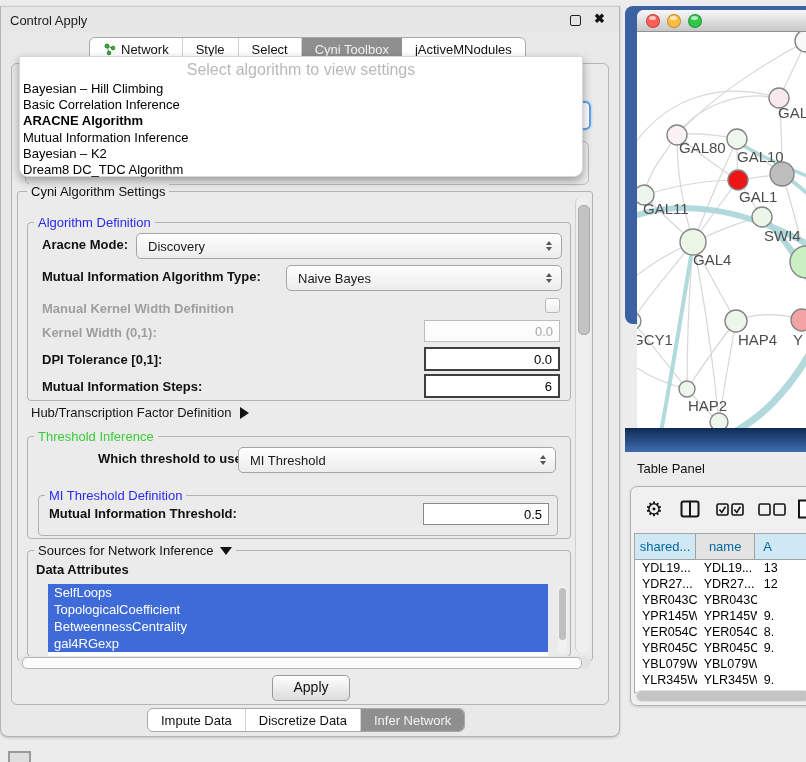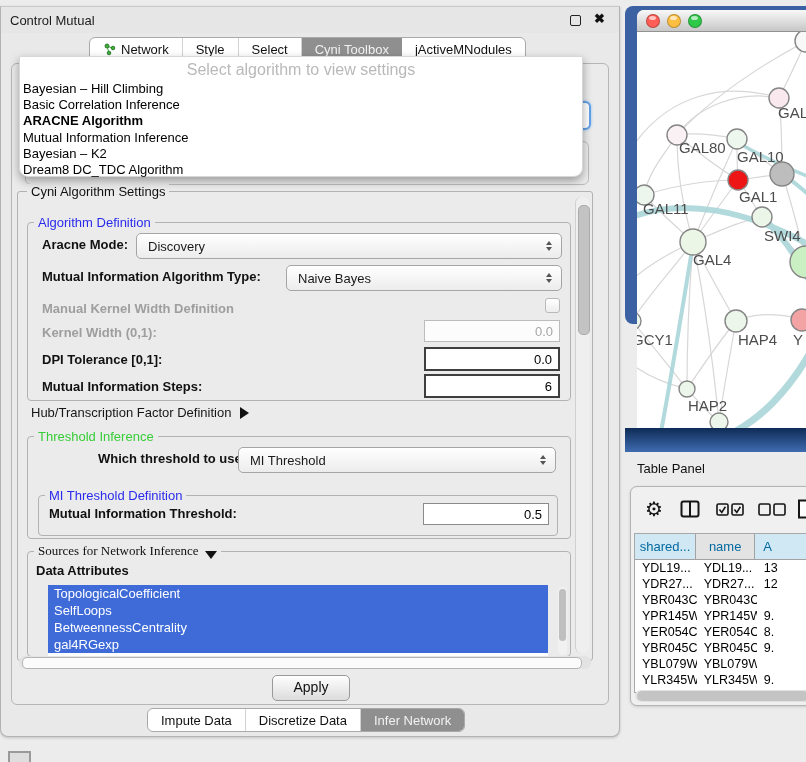--- a/index.html
+++ b/index.html
@@ -36,21 +36,21 @@
   .algo-item{font-size:13px;line-height:16.2px;color:#000;}
   .algo-item.sel{font-weight:bold;}
   
   #settings-box{position:absolute;left:16px;top:184px;width:574px;height:468px;border:1px solid #b2b2b2;
     border-radius:3px;background:#ebebeb;}
   .box-caption{position:absolute;left:9px;top:-8px;background:#ebebeb;padding:0 4px;font-size:13px;color:#111;}
   fieldset.grp{position:absolute;border:1px solid #b2b2b2;border-radius:4px;margin:0;padding:0;background:transparent;}
   fieldset.grp legend{font-size:13px;padding:0 4px;margin-left:6px;}
   .legend-blue{color:#2a2aee;}
   .legend-green{color:#37cd37;}
-  .legend-black{color:#111;display:flex;align-items:flex-end;gap:6px;font-family:Liberation Serif, serif;}
+  .legend-black{color:#111;display:flex;align-items:center;gap:6px;}
   .frow{position:relative;height:30px;}
   .flabel{position:absolute;left:14px;top:7px;font-size:13px;font-weight:bold;color:#111;white-space:nowrap;}
   .flabel.disabled{color:#9e9e9e;}
   .combo{position:absolute;height:24px;background:linear-gradient(#ffffff,#ececec);
     border:1px solid #a5a5a5;border-radius:5px;display:flex;align-items:center;font-size:13px;}
   .combo .ctext{padding-left:11px;flex:1;}
   .spin{display:flex;flex-direction:column;gap:2px;margin-right:9px;}
   .spin i{display:block;width:0;height:0;border-left:3.5px solid transparent;border-right:3.5px solid transparent;}
   .spin .up{border-bottom:4px solid #555;}
   .spin .dn{border-top:4px solid #555;}
@@ -108,21 +108,21 @@
   #tbl-hscroll{position:absolute;left:4px;top:203px;width:202px;height:12px;background:#e2e2e2;border-radius:6px;}
   #tbl-hscroll .thumb{position:absolute;left:2px;top:1px;width:172px;height:10px;background:#c4c4c4;border-radius:5px;}
 </style>
 </head>
 <body>
 
 <div id="screen">
 
   <div id="control-panel">
     <div class="cp-titlebar">
-      <span class="cp-title">Control Mutual</span>
+      <span class="cp-title">Control Apply</span>
       <span class="win-float"></span>
       <span class="win-close">✖</span>
     </div>
 
     <div class="tabbar" id="top-tabs">
       <div class="tab">
         <svg width="13" height="13" viewBox="0 0 13 13">
           <line x1="4" y1="3" x2="9" y2="5" stroke="#3aa53a" stroke-width="1"></line>
           <line x1="4" y1="3" x2="6" y2="10" stroke="#3aa53a" stroke-width="1"></line>
           <circle cx="4" cy="3" r="2" fill="#41b041" stroke="#2d7d2d"></circle>
@@ -219,22 +219,22 @@
       </fieldset>
     </fieldset>
 
     <fieldset class="grp" style="left:26px;top:536px;width:542px;height:112px;">
       <legend class="legend-black">
         <span>Sources for Network Inference</span>
         <span class="arrow-down"></span>
       </legend>
       <span id="attr-title">Data Attributes</span>
       <div id="attr-list">
+          <div class="attr-item sel">SelfLoops</div>
           <div class="attr-item sel">TopologicalCoefficient</div>
-          <div class="attr-item sel">SelfLoops</div>
           <div class="attr-item sel">BetweennessCentrality</div>
           <div class="attr-item sel">gal4RGexp</div>
         </div>
       <div class="list-vscroll">
           <div class="thumb"></div>
         </div>
     </fieldset>
 
     <div id="settings-vscroll">
         <div class="thumb"></div>

